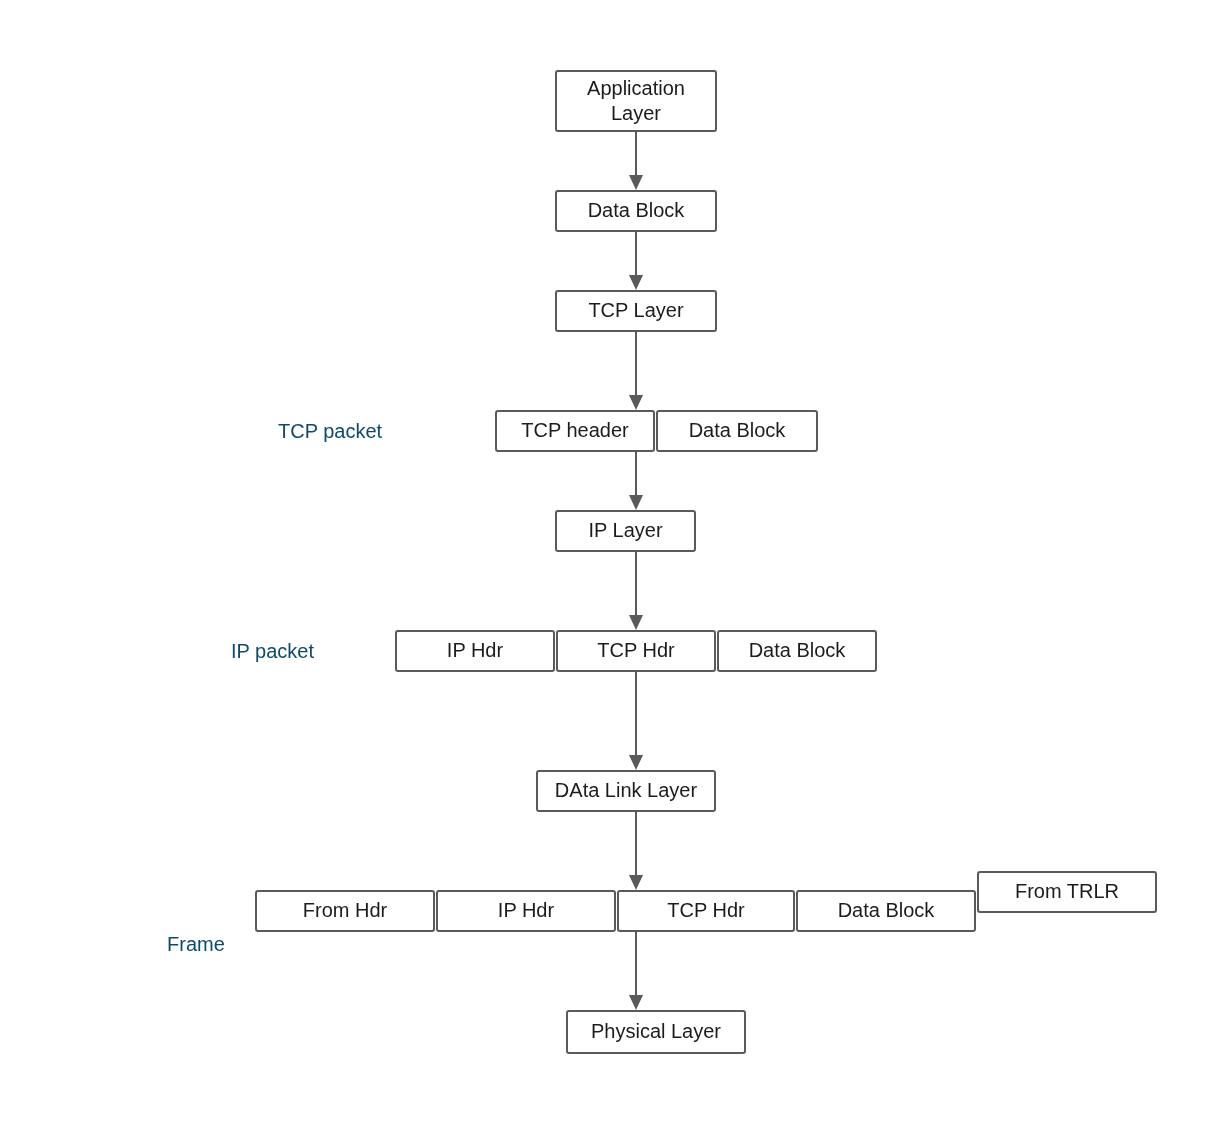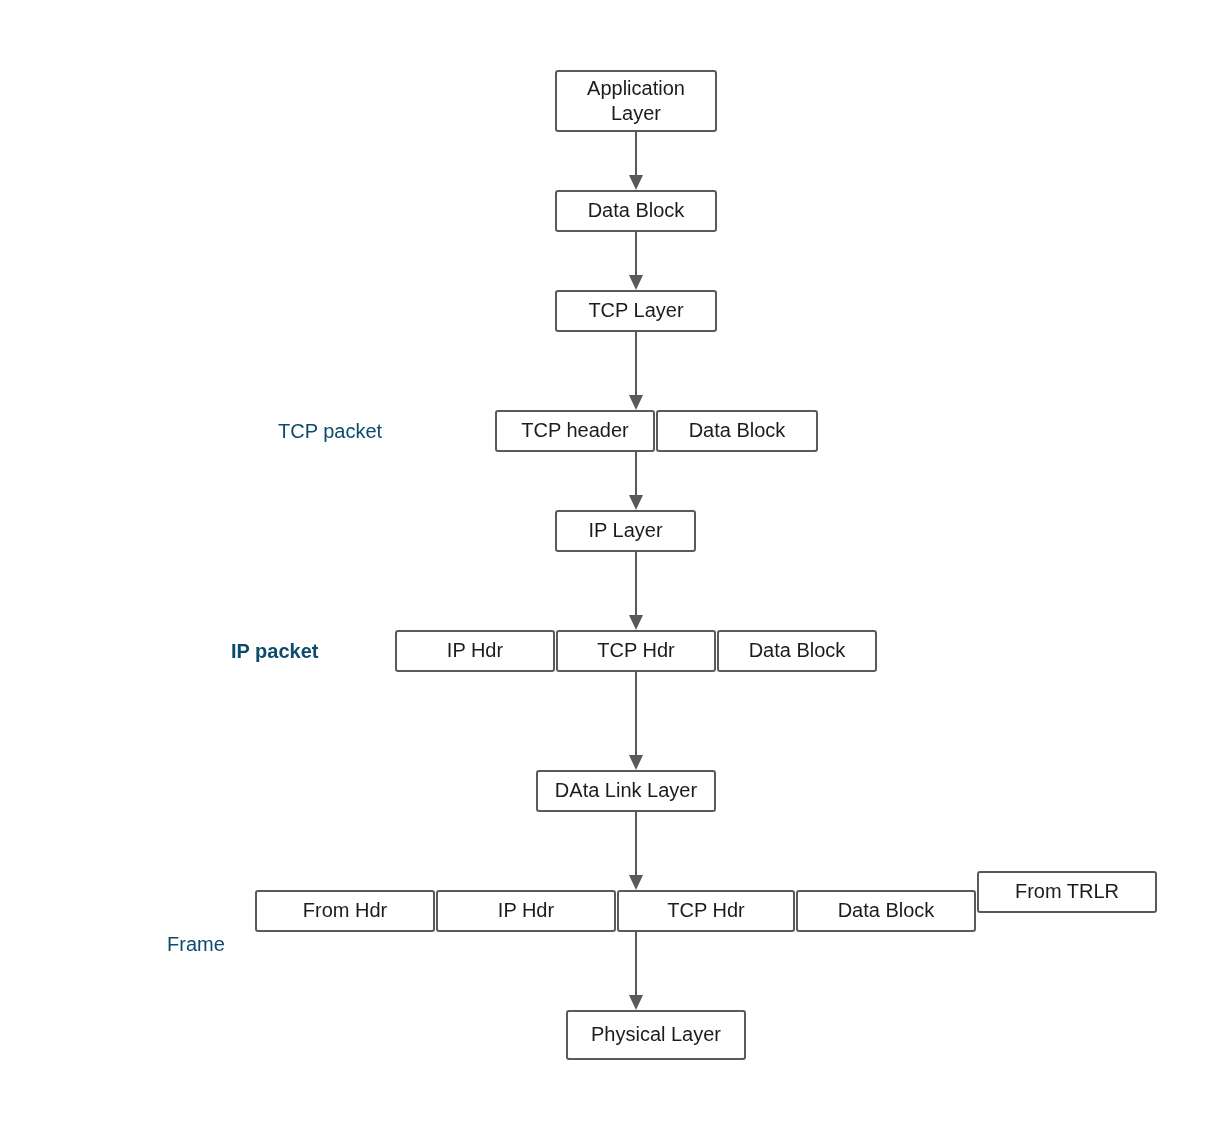--- a/index.html
+++ b/index.html
@@ -113,20 +113,20 @@
       <div class="node" style="left: 555px; top: 510px; width: 141px; height: 42px;">IP Layer</div>
       <div class="node" style="left: 395px; top: 630px; width: 160px; height: 42px;">IP Hdr</div>
       <div class="node" style="left: 556px; top: 630px; width: 160px; height: 42px;">TCP Hdr</div>
       <div class="node" style="left: 717px; top: 630px; width: 160px; height: 42px;">Data Block</div>
       <div class="node" style="left: 536px; top: 770px; width: 180px; height: 42px;">DAta Link Layer</div>
       <div class="node" style="left: 255px; top: 890px; width: 180px; height: 42px;">From Hdr</div>
       <div class="node" style="left: 436px; top: 890px; width: 180px; height: 42px;">IP Hdr</div>
       <div class="node" style="left: 617px; top: 890px; width: 178px; height: 42px;">TCP Hdr</div>
       <div class="node" style="left: 796px; top: 890px; width: 180px; height: 42px;">Data Block</div>
       <div class="node" style="left: 977px; top: 871px; width: 180px; height: 42px;">From TRLR</div>
-      <div class="node" style="left: 566px; top: 1010px; width: 180px; height: 50px;">Physical Layer</div>
+      <div class="node" style="left: 566px; top: 1010px; width: 180px; height: 44px;">Physical Layer</div>
     </div>
   <div id="labels-layer">
       <div class="row-label" style="left: 278px; top: 410px; height: 42px;">TCP packet</div>
-      <div class="row-label" style="left: 231px; top: 630px; height: 42px; font-weight: bold;">IP packet</div>
+      <div class="row-label" style="left: 231px; top: 630px; height: 42px;">IP packet</div>
       <div class="row-label" style="left: 167px; top: 923px; height: 42px;">Frame</div>
     </div>
 </div>
 
 </body></html>

